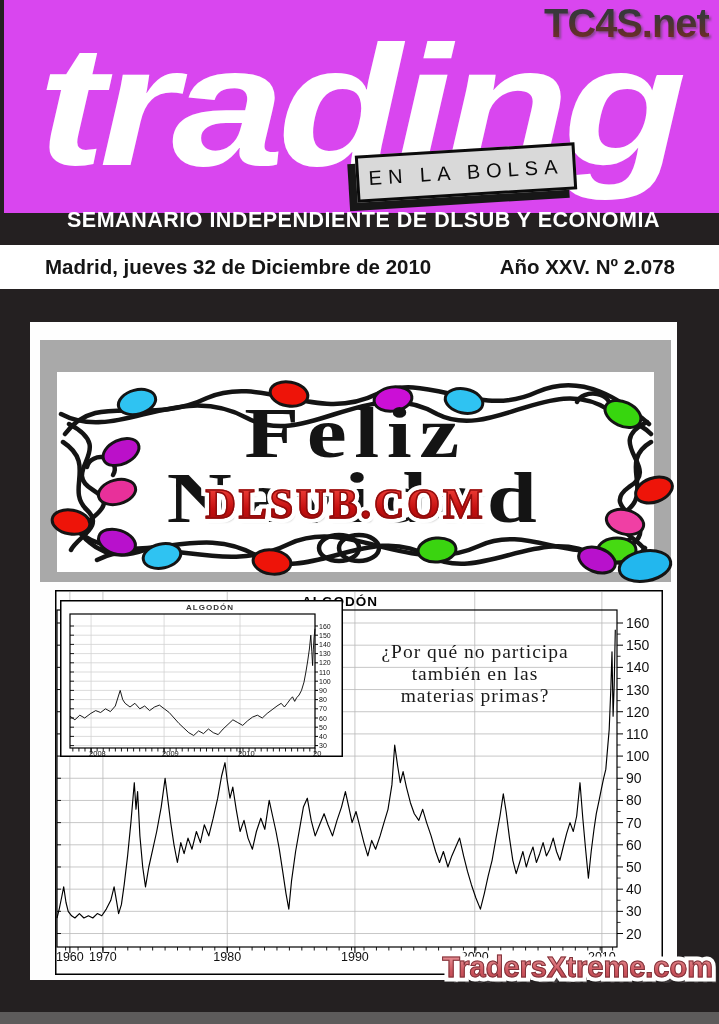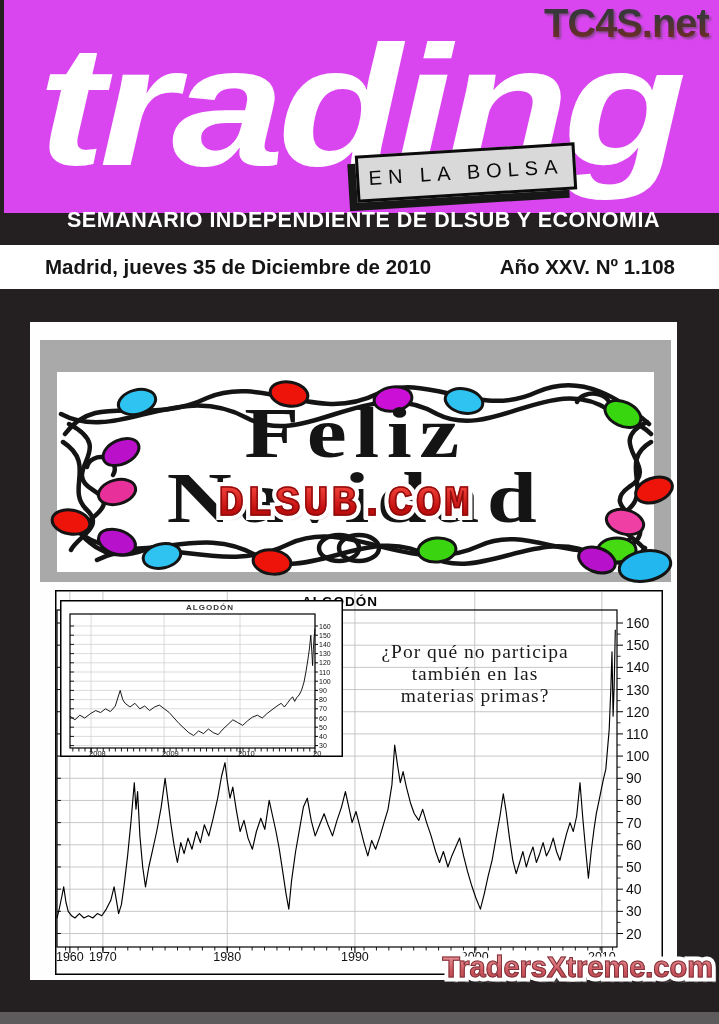--- a/index.html
+++ b/index.html
@@ -40,21 +40,21 @@
   .lights-svg{position:absolute;left:0;top:0;width:597px;height:200px;overflow:visible;z-index:1;}
   .feliz-wrap{position:absolute;left:0;top:0;width:597px;height:200px;z-index:2;
         transform:scaleX(1.25);transform-origin:center top;text-align:center;
         font-family:"Liberation Serif",serif;font-weight:bold;color:#141414;}
   .feliz-l1{position:absolute;left:0;top:25px;width:100%;font-size:72px;letter-spacing:6px;line-height:1;}
   .feliz-l2{position:absolute;left:0;top:90px;width:100%;font-size:72px;letter-spacing:6px;line-height:1;}
 
   
   .dlsub{position:absolute;left:0;top:158px;width:647px;text-align:center;z-index:3;height:52px;}
   .dlsub span{position:absolute;left:4px;right:20px;font-weight:bold;font-size:42px;letter-spacing:3px;
-        font-family:Liberation Mono, monospace;white-space:nowrap;}
+        font-family:Liberation Serif, serif;white-space:nowrap;}
   .dlsub .wm-outline{color:#fff;-webkit-text-stroke:10px #fff;
         text-shadow:3px 4px 2px rgba(50,50,50,.45);}
   .dlsub .wm-fill{background:linear-gradient(#f04038 15%,#c50f0f 60%,#9c0b0b);
         -webkit-background-clip:text;background-clip:text;color:transparent;
         -webkit-text-stroke:1.5px #8e0d0d;}
 
   
   .chart-svg{position:absolute;left:25px;top:268px;z-index:1;}
 
   
@@ -75,22 +75,22 @@
   <div class="masthead">
     <div class="tc4s">TC4S.net</div>
     <div class="trading-logo">trading</div>
     <div class="bolsa-box">
       <span>EN LA BOLSA</span>
     </div>
     <div class="semanario">SEMANARIO INDEPENDIENTE DE DLSUB Y ECONOMIA</div>
   </div>
 
   <div class="dateline">
-    <div>Madrid, jueves 35 de Diciembre de 2010</div>
-    <div>Año XXV. Nº 1.108</div>
+    <div>Madrid, jueves 32 de Diciembre de 2010</div>
+    <div>Año XXV. Nº 2.078</div>
   </div>
 
   <div class="body-black">
     <div class="page">
 
       <div class="navidad-frame">
         <div class="navidad-card">
           <svg class="lights-svg" id="lights" viewBox="0 0 597 200">
               <g fill="none" stroke="#141414" stroke-width="4.5" stroke-linecap="round">
                 <path d="M8,62 C40,18 90,55 150,26 C205,2 260,52 320,22 C370,-2 420,48 480,20 C525,0 565,28 592,52"></path>

